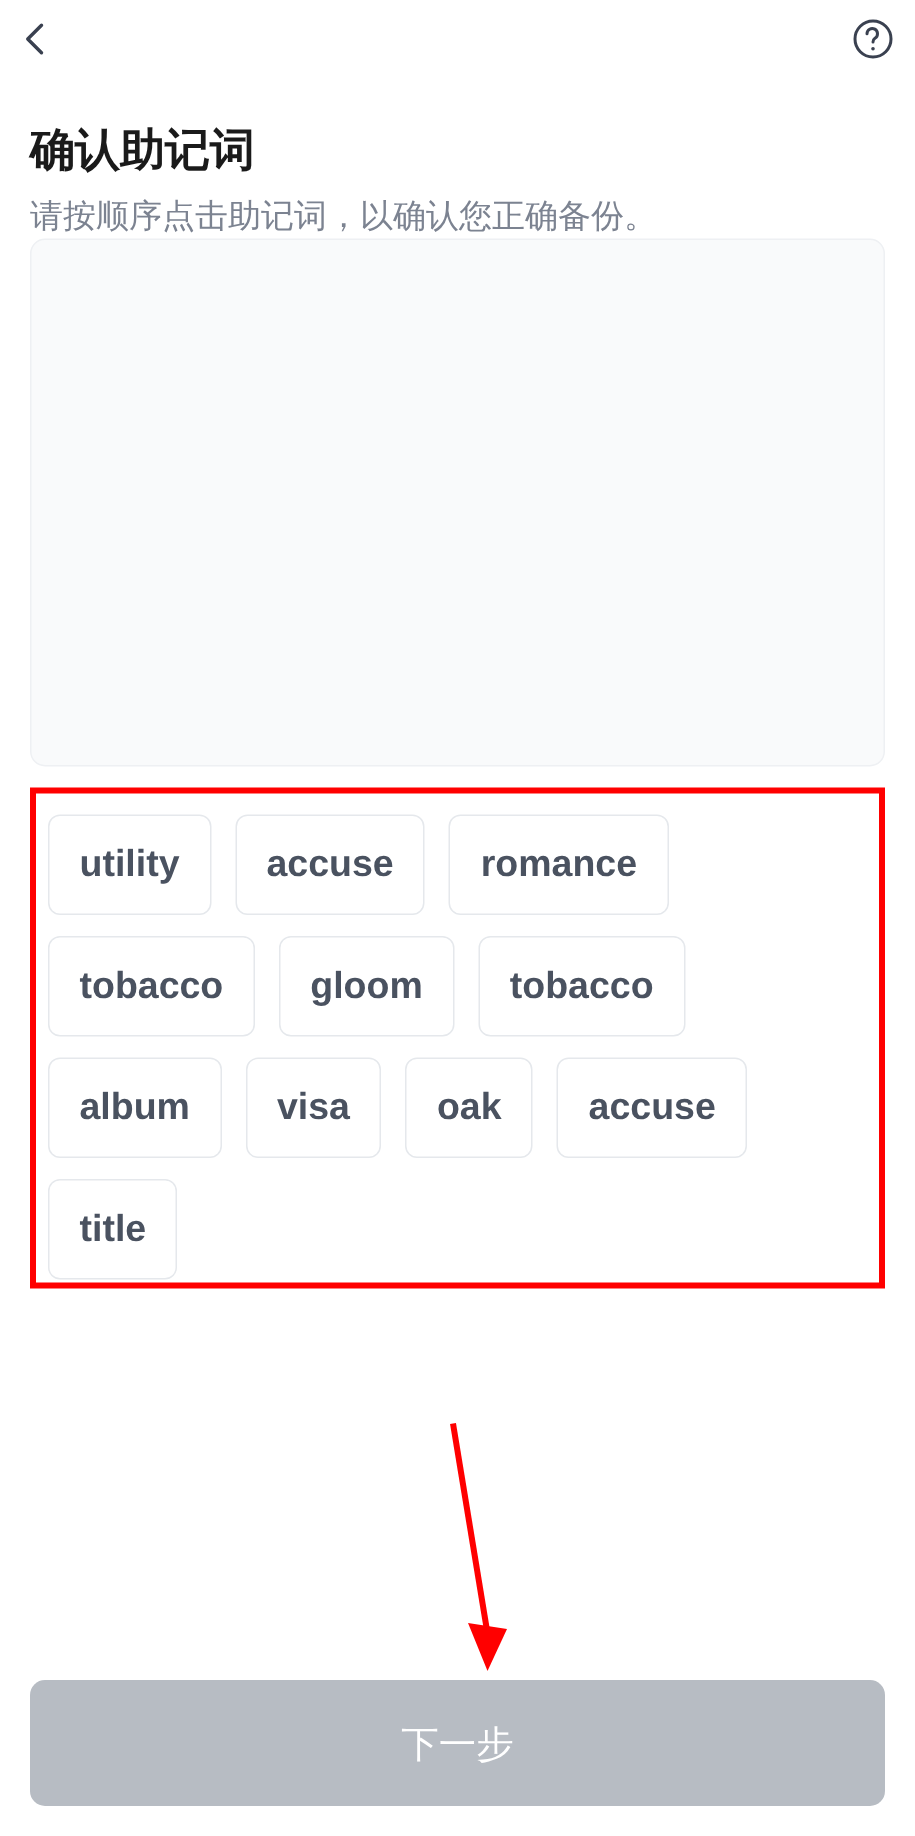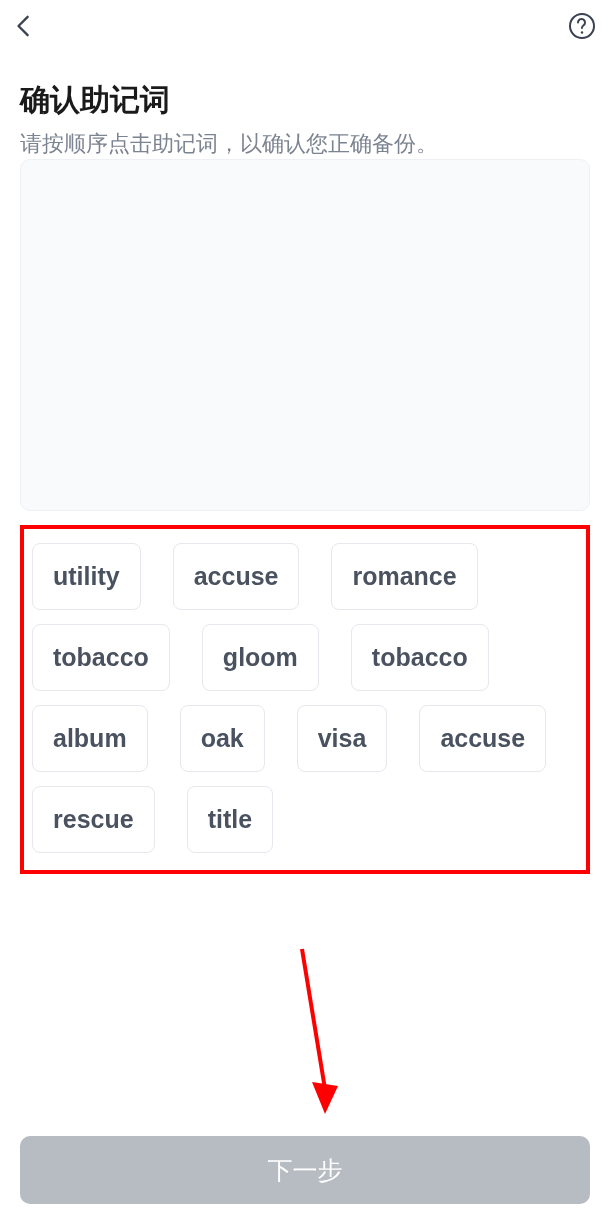--- a/index.html
+++ b/index.html
@@ -75,45 +75,45 @@
       width: 100%;
       height: 352px;
       background: #f9fafb;
       border: 1px solid #eef0f3;
       border-radius: 10px;
       margin-bottom: 14px;
     }
     
     .word-grid-wrapper {
       border: 4px solid #ff0000;
-      padding: 14px 8px 17px 8px;
+      padding: 14px 8px 2px 8px;
       display: flex;
       flex-wrap: wrap;
-      gap: 14px 32px;
+      gap: 14px 16px;
       align-content: flex-start;
     }
     
     .word-chip {
       padding: 18px 20px;
       background: #ffffff;
       border: 1px solid #e5e8ec;
       border-radius: 8px;
       font-size: 25px;
       font-weight: 600;
       color: #4a5260;
       cursor: pointer;
       display: inline-block;
     }
     
     .next-button {
       position: absolute;
       bottom: 20px;
       left: 20px;
       right: 20px;
-      height: 68px;
+      height: 84px;
       background: #b7bcc3;
       border: none;
       border-radius: 10px;
       font-size: 25px;
       color: #ffffff;
       cursor: pointer;
       display: flex;
       align-items: center;
       justify-content: center;
     }
@@ -150,24 +150,23 @@
   <div class="selected-area"></div>
 
   <div class="word-grid-wrapper">
     <div class="word-chip">utility</div>
     <div class="word-chip">accuse</div>
     <div class="word-chip">romance</div>
     <div class="word-chip">tobacco</div>
     <div class="word-chip">gloom</div>
     <div class="word-chip">tobacco</div>
     <div class="word-chip">album</div>
+    <div class="word-chip">visa</div>
     <div class="word-chip">oak</div>
-    <div class="word-chip">visa</div>
     <div class="word-chip">accuse</div>
-    <div class="word-chip">rescue</div>
     <div class="word-chip">title</div>
   </div>
 </div>
 
 <svg class="arrow-annotation" width="60" height="180" viewBox="0 0 60 180">
   <line x1="12" y1="5" x2="35" y2="145" stroke="#ff0000" stroke-width="4"></line>
   <polygon points="35,170 22,138 48,142" fill="#ff0000"></polygon>
 </svg>
 
 <button class="next-button">下一步</button>

